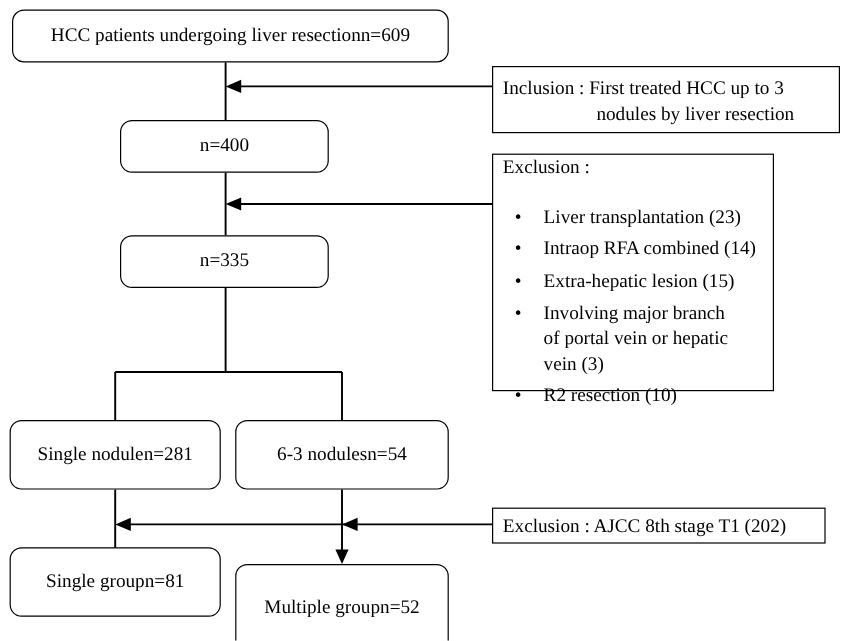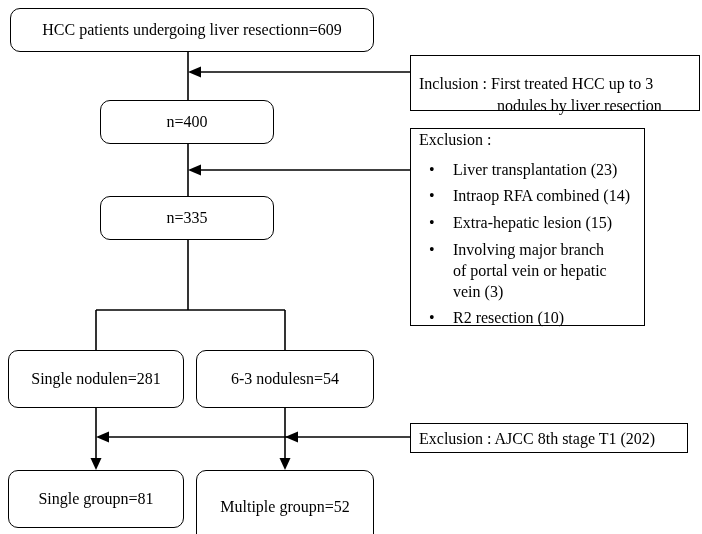--- a/index.html
+++ b/index.html
@@ -23,21 +23,21 @@
     font-size:16px; line-height:1.4;
   }
   .rounded { border-radius:10px; }
   .sidebox {
     position:absolute;
     border:1.6px solid #000;
     background:#fff;
     font-size:16px; line-height:1.35;
   }
   .indent2 { margin-left:78px; }
-  .bullets { list-style:none; margin-top:9px; }
+  .bullets { list-style:none; margin-top:21px; }
   .bullets li {
     position:relative;
     padding-left:34px;
     margin-bottom:6px;
     white-space:pre-line;
     line-height:1.3;
   }
   .bullets li::before {
     content:"\2022";
     position:absolute; left:10px; top:0;
@@ -94,31 +94,31 @@
   <div class="box rounded" style="left:8px; top:350px; width:176px; height:58px;">
     <div>Single nodule</div>
     <div>n=281</div>
   </div>
 
   <div class="box rounded" style="left:196px; top:350px; width:178px; height:58px;">
     <div>6-3 nodules</div>
     <div>n=54</div>
   </div>
 
-  <div class="box rounded" style="left:8px; top:470px; width:176px; height:58px;">
+  <div class="box rounded" style="left:8px; top:456px; width:176px; height:58px;">
     <div>Single group</div>
     <div>n=81</div>
   </div>
 
   <div class="box rounded" style="left:196px; top:470px; width:178px; height:74px;">
     <div>Multiple group</div>
     <div>n=52</div>
   </div>
 
-  <div class="sidebox" style="left:410px; top:55px; width:290px; height:56px; padding:17px 8px;">
+  <div class="sidebox" style="left:410px; top:55px; width:290px; height:56px; padding:7px 8px;">
     <div>Inclusion : First treated HCC up to 3</div>
     <div class="indent2">nodules by liver resection</div>
   </div>
 
   <div class="sidebox" style="left:410px; top:128px; width:235px; height:198px; padding:0 8px;">
     <div>Exclusion :</div>
     <ul class="bullets">
       <li>Liver transplantation (23)</li>
       <li>Intraop RFA combined (14)</li>
       <li>Extra-hepatic lesion (15)</li>

